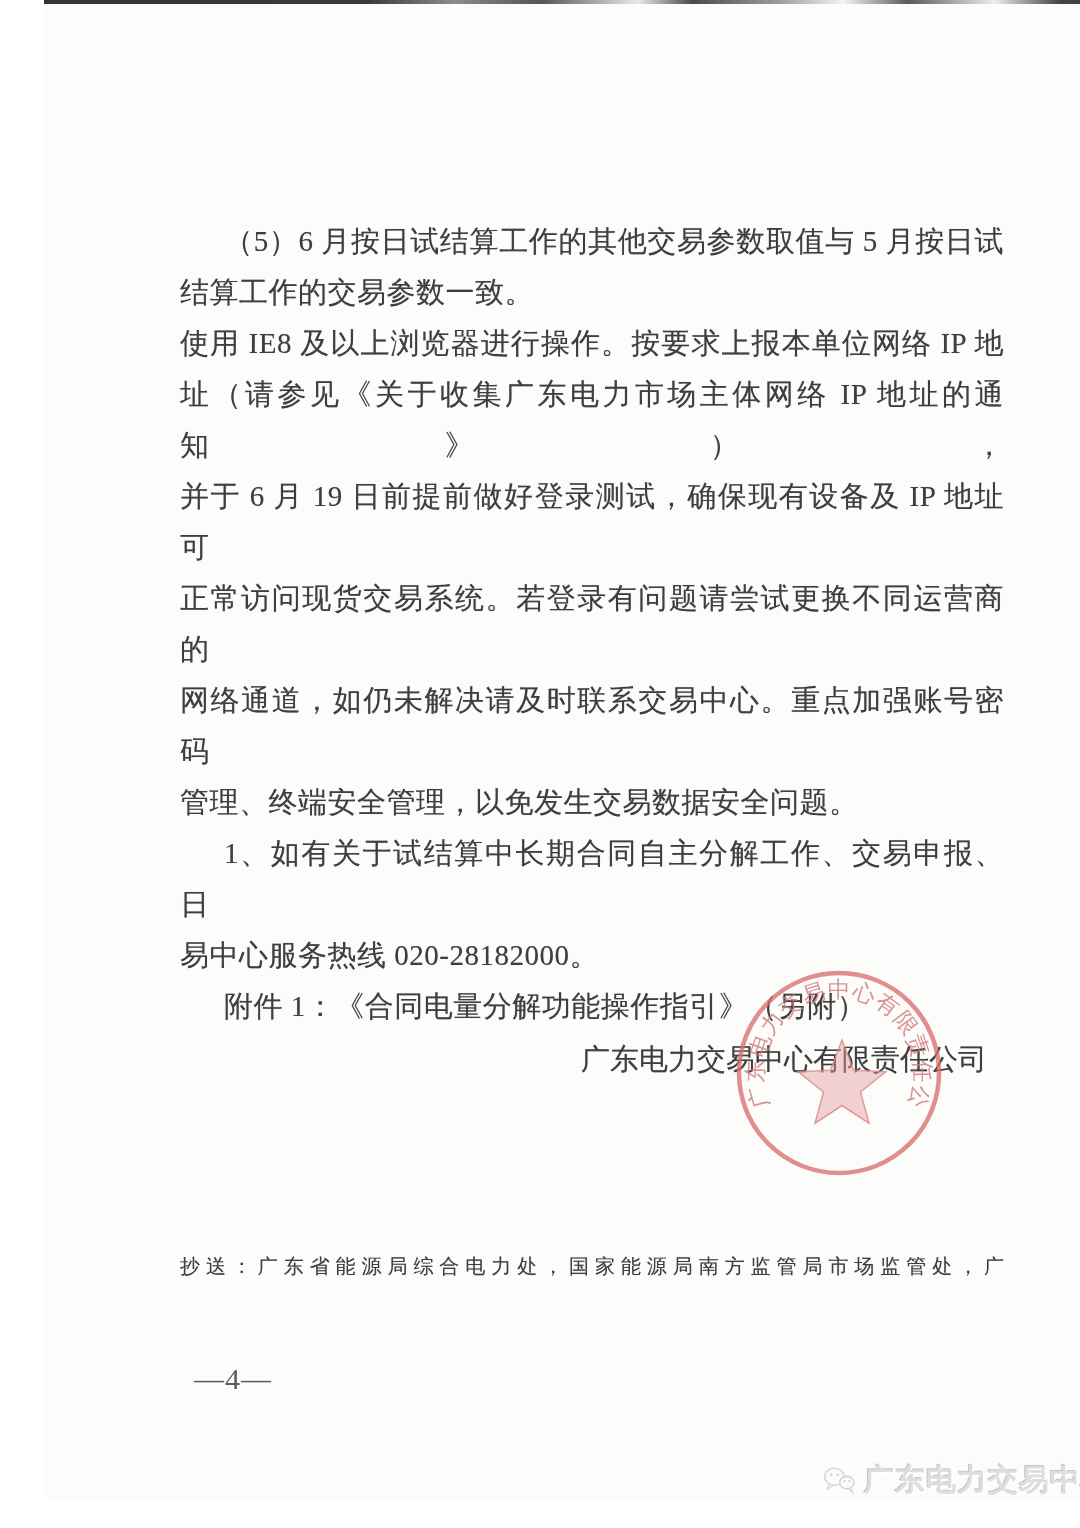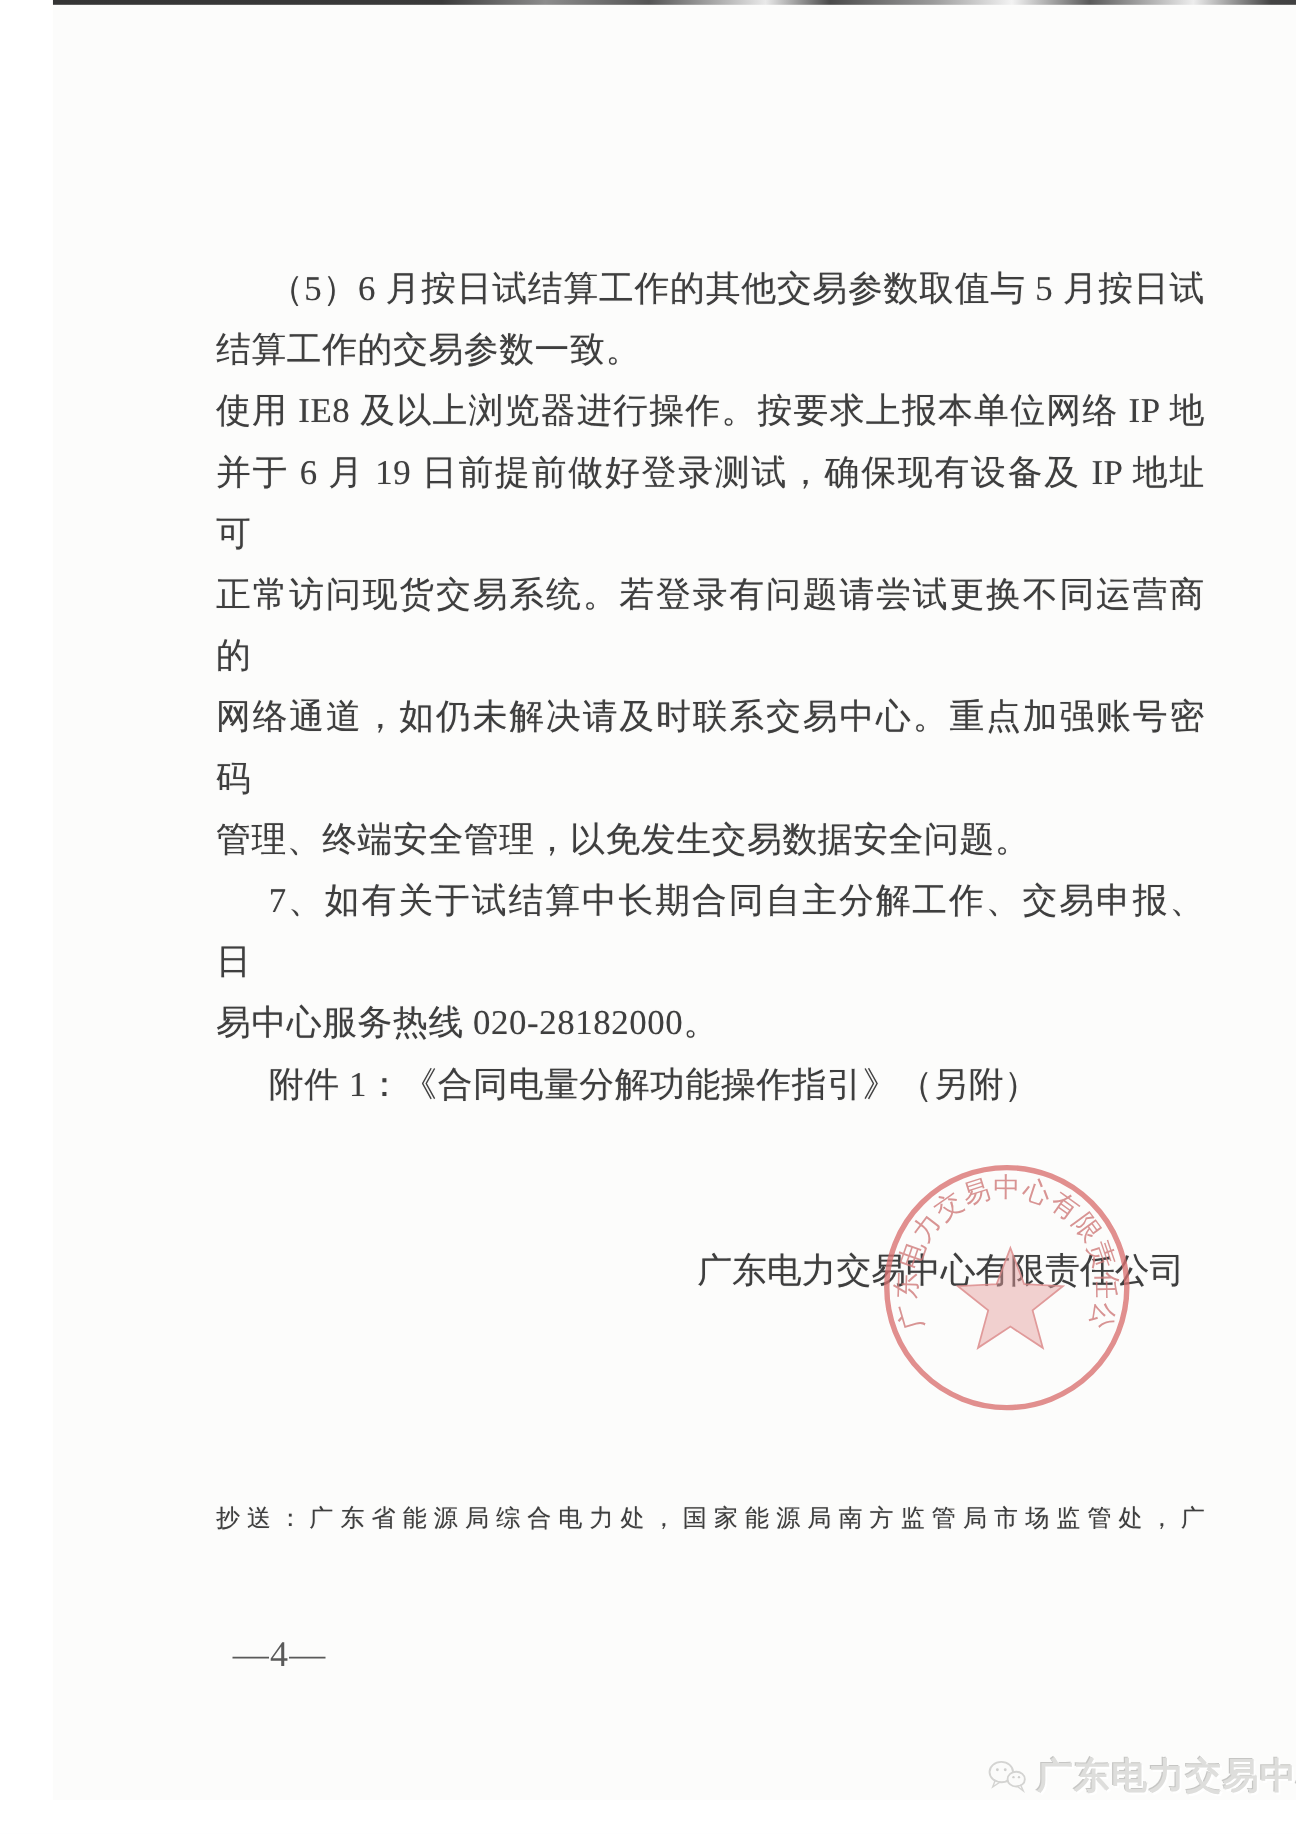--- a/index.html
+++ b/index.html
@@ -70,25 +70,26 @@
 
 <div class="page">
 
   <div class="edge-top"></div>
   <div class="edge-right"></div>
 
   <main class="body-block">
     <div class="ln ind fill">（5）6 月按日试结算工作的其他交易参数取值与 5 月按日试</div>
     <div class="ln">结算工作的交易参数一致。</div>
     <div class="ln fill">使用 IE8 及以上浏览器进行操作。按要求上报本单位网络 IP 地</div>
+    <div class="ln fill">址（请参见《关于收集广东电力市场主体网络 IP 地址的通知》），</div>
     <div class="ln fill">并于 6 月 19 日前提前做好登录测试，确保现有设备及 IP 地址可</div>
     <div class="ln fill">正常访问现货交易系统。若登录有问题请尝试更换不同运营商的</div>
     <div class="ln fill">网络通道，如仍未解决请及时联系交易中心。重点加强账号密码</div>
     <div class="ln">管理、终端安全管理，以免发生交易数据安全问题。</div>
-    <div class="ln ind fill">7、如有关于试结算中长期合同自主分解工作、交易申报、日</div>
+    <div class="ln ind fill">1、如有关于试结算中长期合同自主分解工作、交易申报、日</div>
     <div class="ln">易中心服务热线 020-28182000。</div>
     <div class="ln ind">附件 1：《合同电量分解功能操作指引》（另附）</div>
   </main>
 
   <div class="sig-block">
     <div class="sig-company">广东电力交易中心有限责任公司</div>
   </div>
 
   <svg class="seal" viewBox="0 0 214 226" xmlns="http://www.w3.org/2000/svg">
     <circle cx="107" cy="113" r="100" fill="none" stroke="#d97070" stroke-width="4.5" opacity="0.78"></circle>

